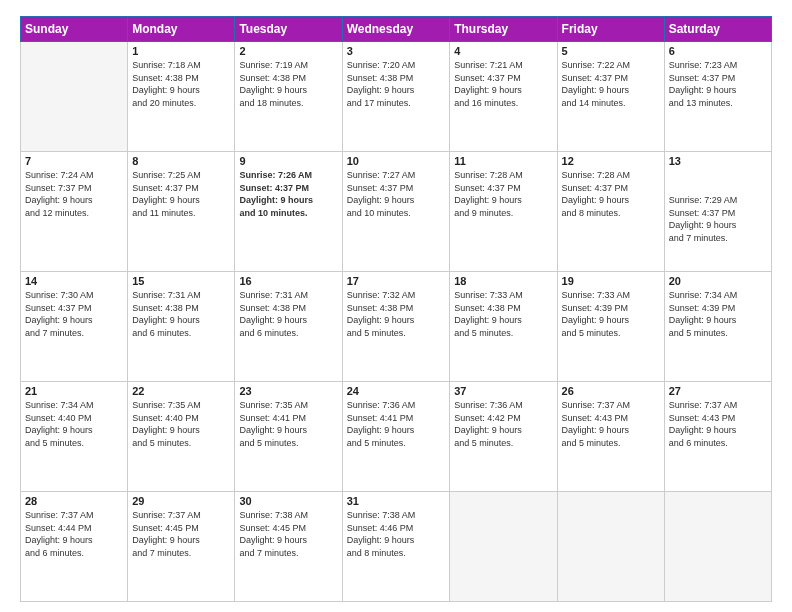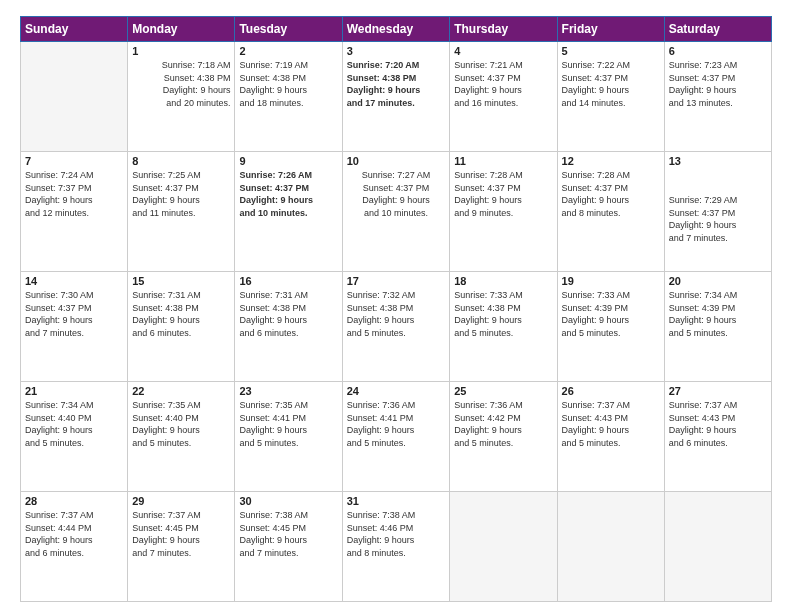--- a/index.html
+++ b/index.html
@@ -52,21 +52,21 @@
       font-size: 14px;
       color: #444;
       margin-top: 2px;
     }
     .calendar {
       width: 100%;
       border-collapse: collapse;
       flex: 1;
     }
     .calendar th {
-      background: #701a75;
+      background: #a21caf;
       color: #fff;
       font-size: 12px;
       font-weight: bold;
       padding: 5px 4px;
       text-align: left;
       border: 1px solid #2b6cb0;
     }
     .calendar td {
       border: 1px solid #ccc;
       vertical-align: top;
@@ -107,35 +107,35 @@
           <th>Thursday</th>
           <th>Friday</th>
           <th>Saturday</th>
         </tr>
     </thead>
     <tbody id="calendar-body">
     <tr>
           <td class="empty"></td>
           <td>
             <div class="day-number">1</div>
-            <div class="day-info" style="white-space: pre-line; text-align: right;">Sunrise: 7:18 AM
+            <div class="day-info" style="white-space: pre-line;">Sunrise: 7:18 AM
 Sunset: 4:38 PM
 Daylight: 9 hours
 and 20 minutes.</div>
           </td>
           <td>
             <div class="day-number">2</div>
             <div class="day-info" style="white-space: pre-line;">Sunrise: 7:19 AM
 Sunset: 4:38 PM
 Daylight: 9 hours
 and 18 minutes.</div>
           </td>
           <td>
             <div class="day-number">3</div>
-            <div class="day-info" style="white-space: pre-line; font-weight: bold;">Sunrise: 7:20 AM
+            <div class="day-info" style="white-space: pre-line;">Sunrise: 7:20 AM
 Sunset: 4:38 PM
 Daylight: 9 hours
 and 17 minutes.</div>
           </td>
           <td>
             <div class="day-number">4</div>
             <div class="day-info" style="white-space: pre-line;">Sunrise: 7:21 AM
 Sunset: 4:37 PM
 Daylight: 9 hours
 and 16 minutes.</div>
@@ -172,21 +172,21 @@
           </td>
           <td>
             <div class="day-number">9</div>
             <div class="day-info" style="white-space: pre-line; font-weight: bold;">Sunrise: 7:26 AM
 Sunset: 4:37 PM
 Daylight: 9 hours
 and 10 minutes.</div>
           </td>
           <td>
             <div class="day-number">10</div>
-            <div class="day-info" style="white-space: pre-line; text-align: center;">Sunrise: 7:27 AM
+            <div class="day-info" style="white-space: pre-line;">Sunrise: 7:27 AM
 Sunset: 4:37 PM
 Daylight: 9 hours
 and 10 minutes.</div>
           </td>
           <td>
             <div class="day-number">11</div>
             <div class="day-info" style="white-space: pre-line;">Sunrise: 7:28 AM
 Sunset: 4:37 PM
 Daylight: 9 hours
 and 9 minutes.</div>
@@ -280,21 +280,21 @@
 and 5 minutes.</div>
           </td>
           <td>
             <div class="day-number">24</div>
             <div class="day-info" style="white-space: pre-line;">Sunrise: 7:36 AM
 Sunset: 4:41 PM
 Daylight: 9 hours
 and 5 minutes.</div>
           </td>
           <td>
-            <div class="day-number">25</div>
+            <div class="day-number">37</div>
             <div class="day-info" style="white-space: pre-line;">Sunrise: 7:36 AM
 Sunset: 4:42 PM
 Daylight: 9 hours
 and 5 minutes.</div>
           </td>
           <td>
             <div class="day-number">26</div>
             <div class="day-info" style="white-space: pre-line;">Sunrise: 7:37 AM
 Sunset: 4:43 PM
 Daylight: 9 hours

